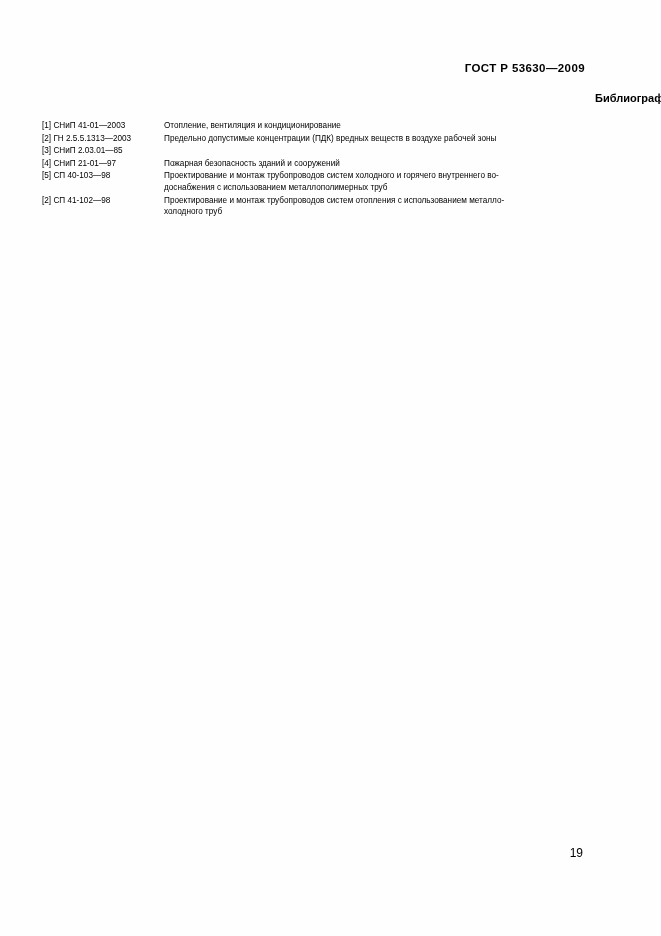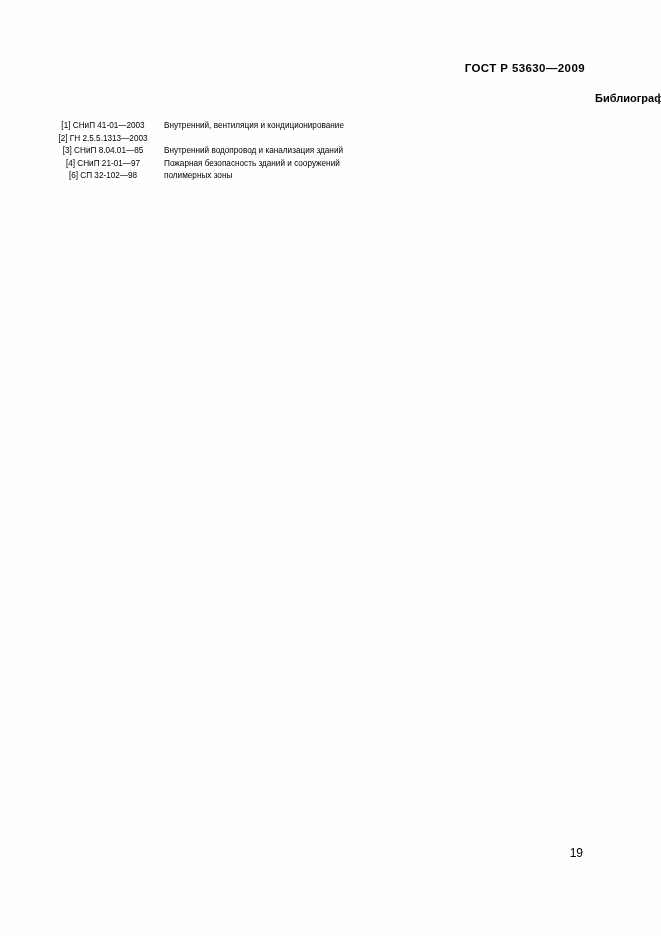--- a/index.html
+++ b/index.html
@@ -50,21 +50,20 @@
     display: flex;
     align-items: flex-start;
     margin-bottom: 1px;
     font-size: 8.2px;
     line-height: 11.6px;
   }
   .entry .ref {
     width: 122px;
     flex: 0 0 122px;
     white-space: nowrap;
-    text-align: center;
   }
   .entry .desc {
     flex: 1 1 auto;
     text-align: justify;
     padding-right: 2px;
   }
   .entry .desc .l2 {
     display: block;
   }
   .page-number {
@@ -81,47 +80,55 @@
 
   <div class="header">ГОСТ Р 53630—2009</div>
 
   <div class="doc-title">Библиография</div>
 
   <div class="biblio">
 
     <div class="entry">
       <div class="ref">[1] СНиП 41-01—2003</div>
       <div class="desc">
-        <span>Внутренний, вентиляция и кондиционирование</span>
+        <span>Отопление, вентиляция и кондиционирование</span>
       </div>
     </div>
 
     <div class="entry">
       <div class="ref">[2] ГН 2.5.5.1313—2003</div>
+      <div class="desc">
+        <span>Предельно допустимые концентрации (ПДК) вредных веществ в воздухе рабочей зоны</span>
+      </div>
     </div>
 
     <div class="entry">
-      <div class="ref">[3] СНиП 8.04.01—85</div>
-      <div class="desc">
-        <span>Внутренний водопровод и канализация зданий</span>
-      </div>
+      <div class="ref">[3] СНиП 2.03.01—85</div>
     </div>
 
     <div class="entry">
       <div class="ref">[4] СНиП 21-01—97</div>
       <div class="desc">
         <span>Пожарная безопасность зданий и сооружений</span>
       </div>
     </div>
 
+    <div class="entry">
+      <div class="ref">[5] СП 40-103—98</div>
+      <div class="desc">
+        <span class="l2">Проектирование и монтаж трубопроводов систем холодного и горячего внутреннего во-</span>
+        <span class="l2">доснабжения с использованием металлополимерных труб</span>
+      </div>
+    </div>
 
     <div class="entry">
-      <div class="ref">[6] СП 32-102—98</div>
+      <div class="ref">[2] СП 41-102—98</div>
       <div class="desc">
-        <span class="l2">полимерных зоны</span>
+        <span class="l2">Проектирование и монтаж трубопроводов систем отопления с использованием металло-</span>
+        <span class="l2">холодного труб</span>
       </div>
     </div>
 
   </div>
 
   <div class="page-number">19</div>
 
 </div>
 
 </body></html>

